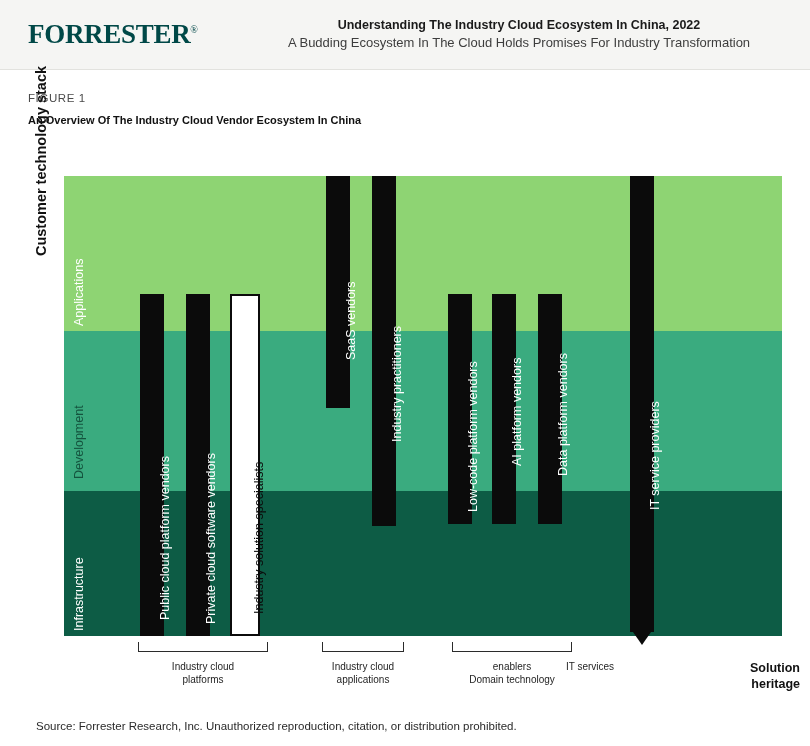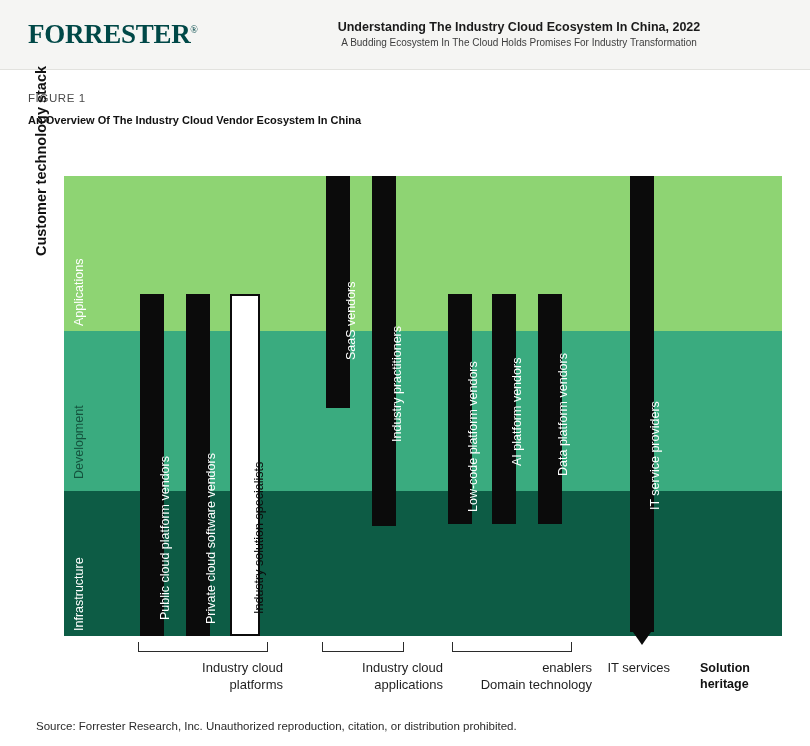--- a/index.html
+++ b/index.html
@@ -43,21 +43,21 @@
     right: 28px;
     text-align: center;
   }
   .header-title {
     font-size: 12.5px;
     font-weight: bold;
     color: #1a1a1a;
     line-height: 1.35;
   }
   .header-sub {
-    font-size: 10px;
+    font-size: 13px;
     color: #3d3d3d;
     line-height: 1.35;
     margin-top: 0;
   }
 
   
   .fig-label {
     margin: 22px 0 0 28px;
     font-size: 11.5px;
     letter-spacing: 0.6px;
@@ -155,32 +155,32 @@
   
   .bracket {
     position: absolute;
     border-left: 1.5px solid #2b2b2b;
     border-right: 1.5px solid #2b2b2b;
     border-bottom: 1.5px solid #2b2b2b;
     height: 10px;
   }
   .group-label {
     position: absolute;
-    text-align: right;
-    font-size: 13px;
+    text-align: center;
+    font-size: 10px;
     color: #1f1f1f;
     line-height: 1.3;
   }
   .heritage-label {
     position: absolute;
     font-size: 12.5px;
     font-weight: bold;
     color: #111;
     line-height: 1.3;
-    text-align: left;
+    text-align: right;
   }
 
   
   .source {
     position: absolute;
     left: 36px;
     bottom: 14px;
     font-size: 11.5px;
     color: #2a2a2a;
   }

